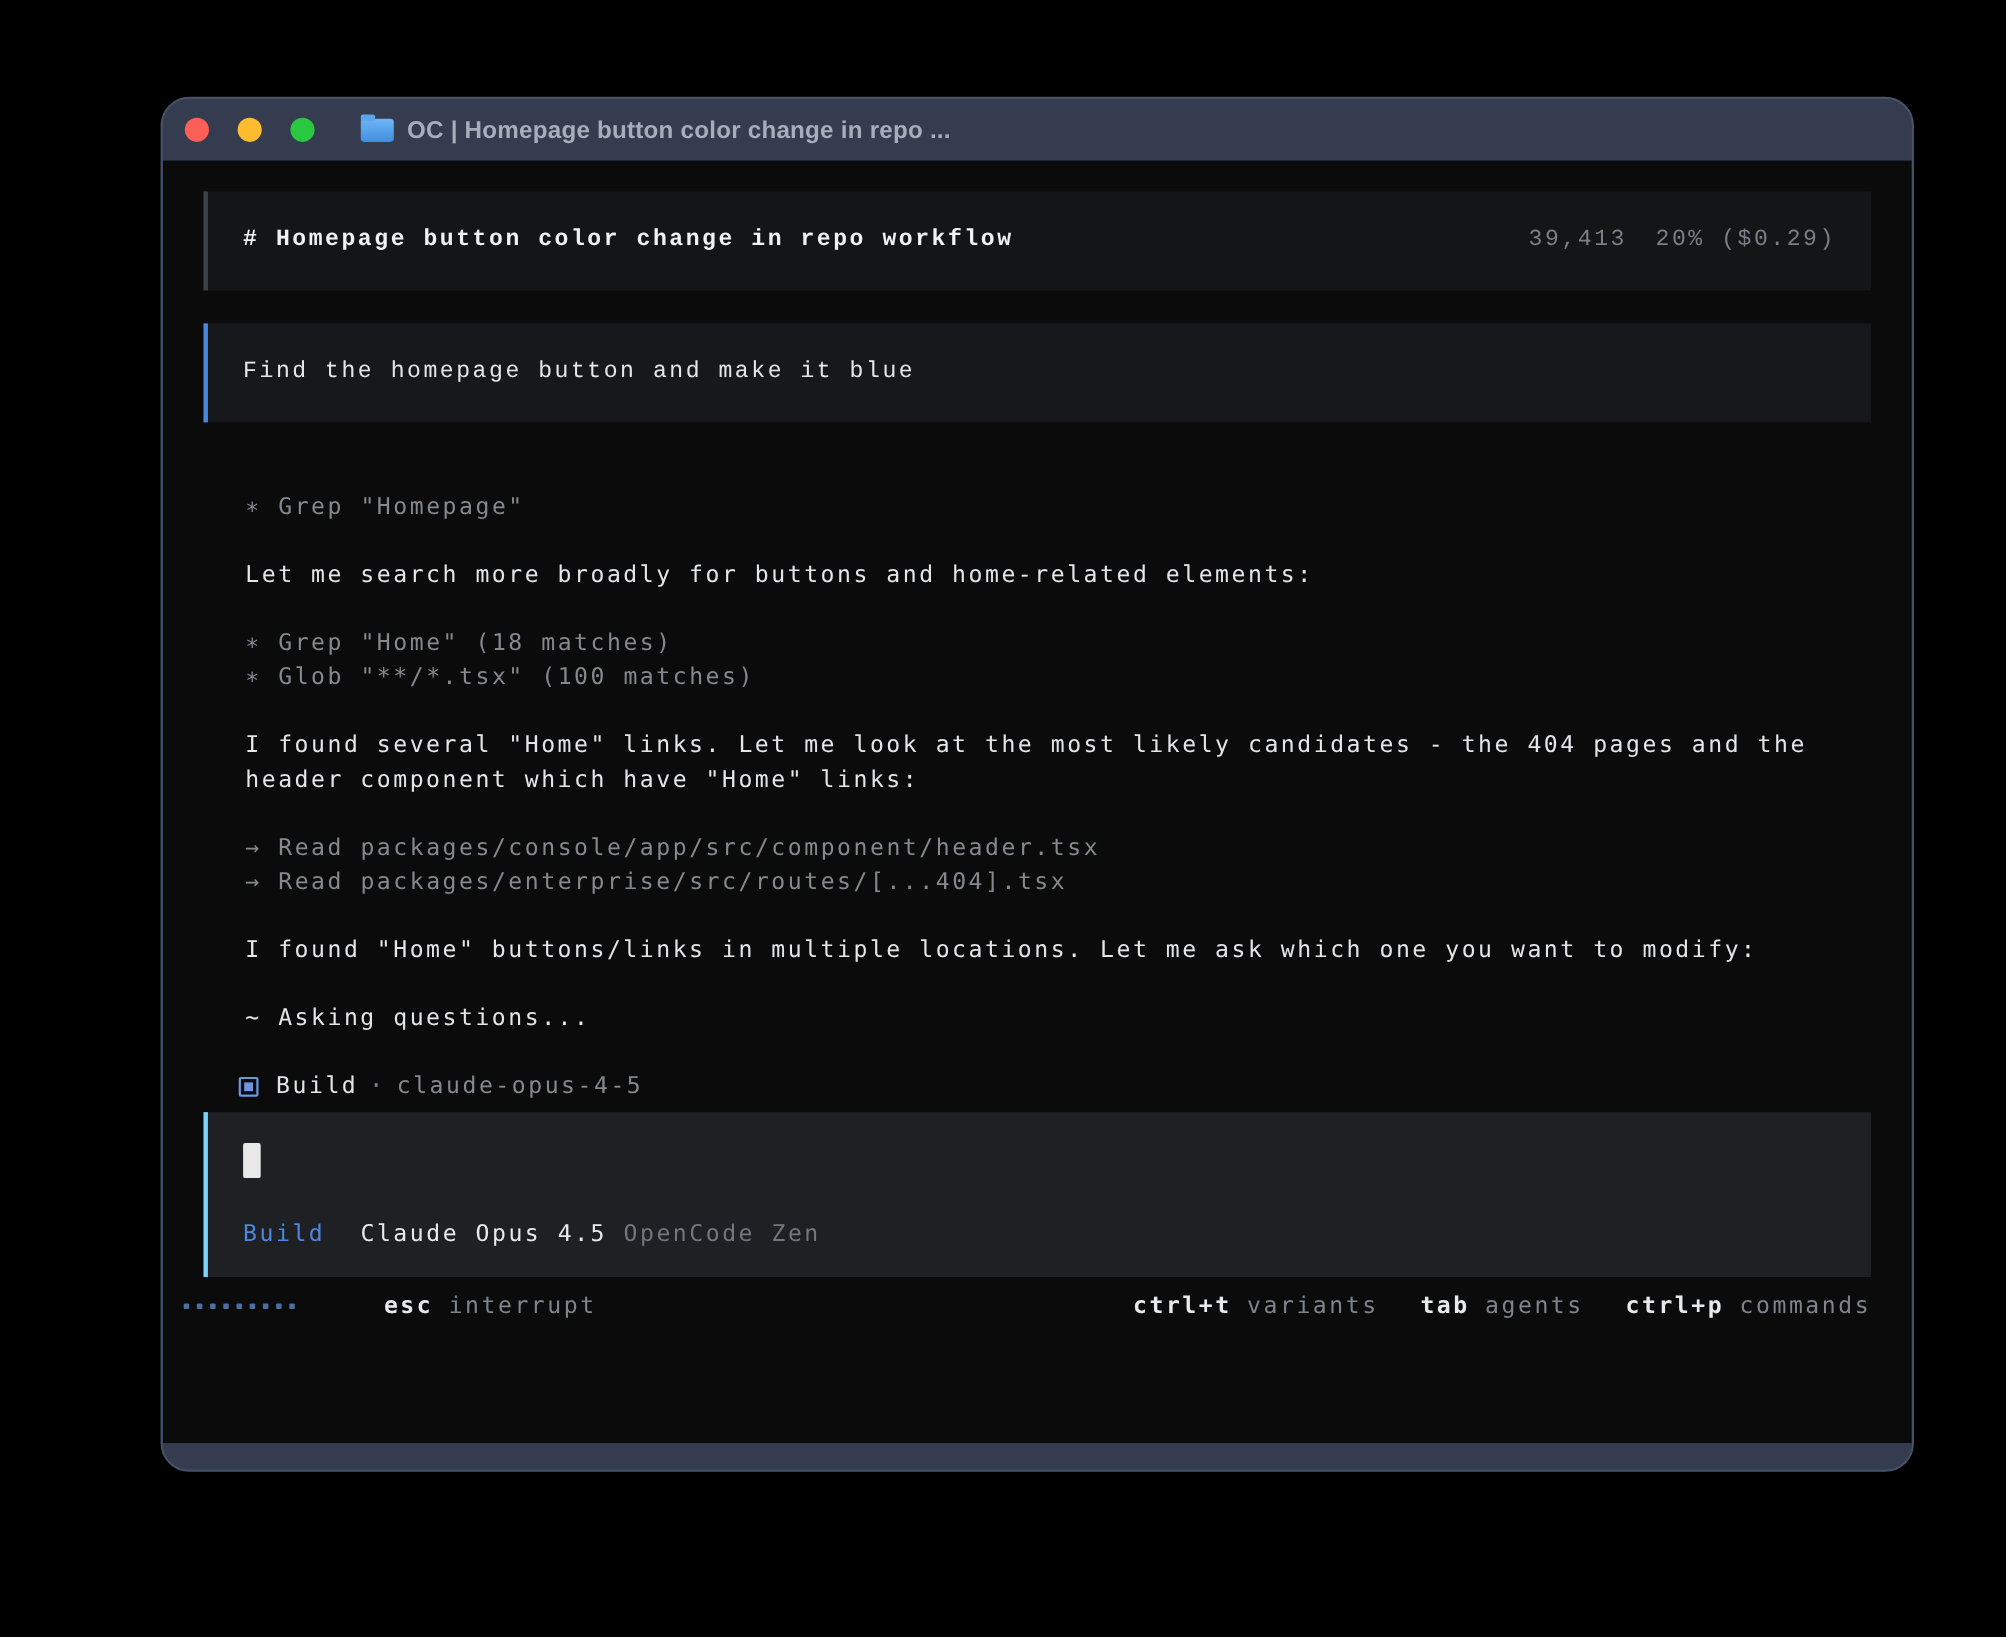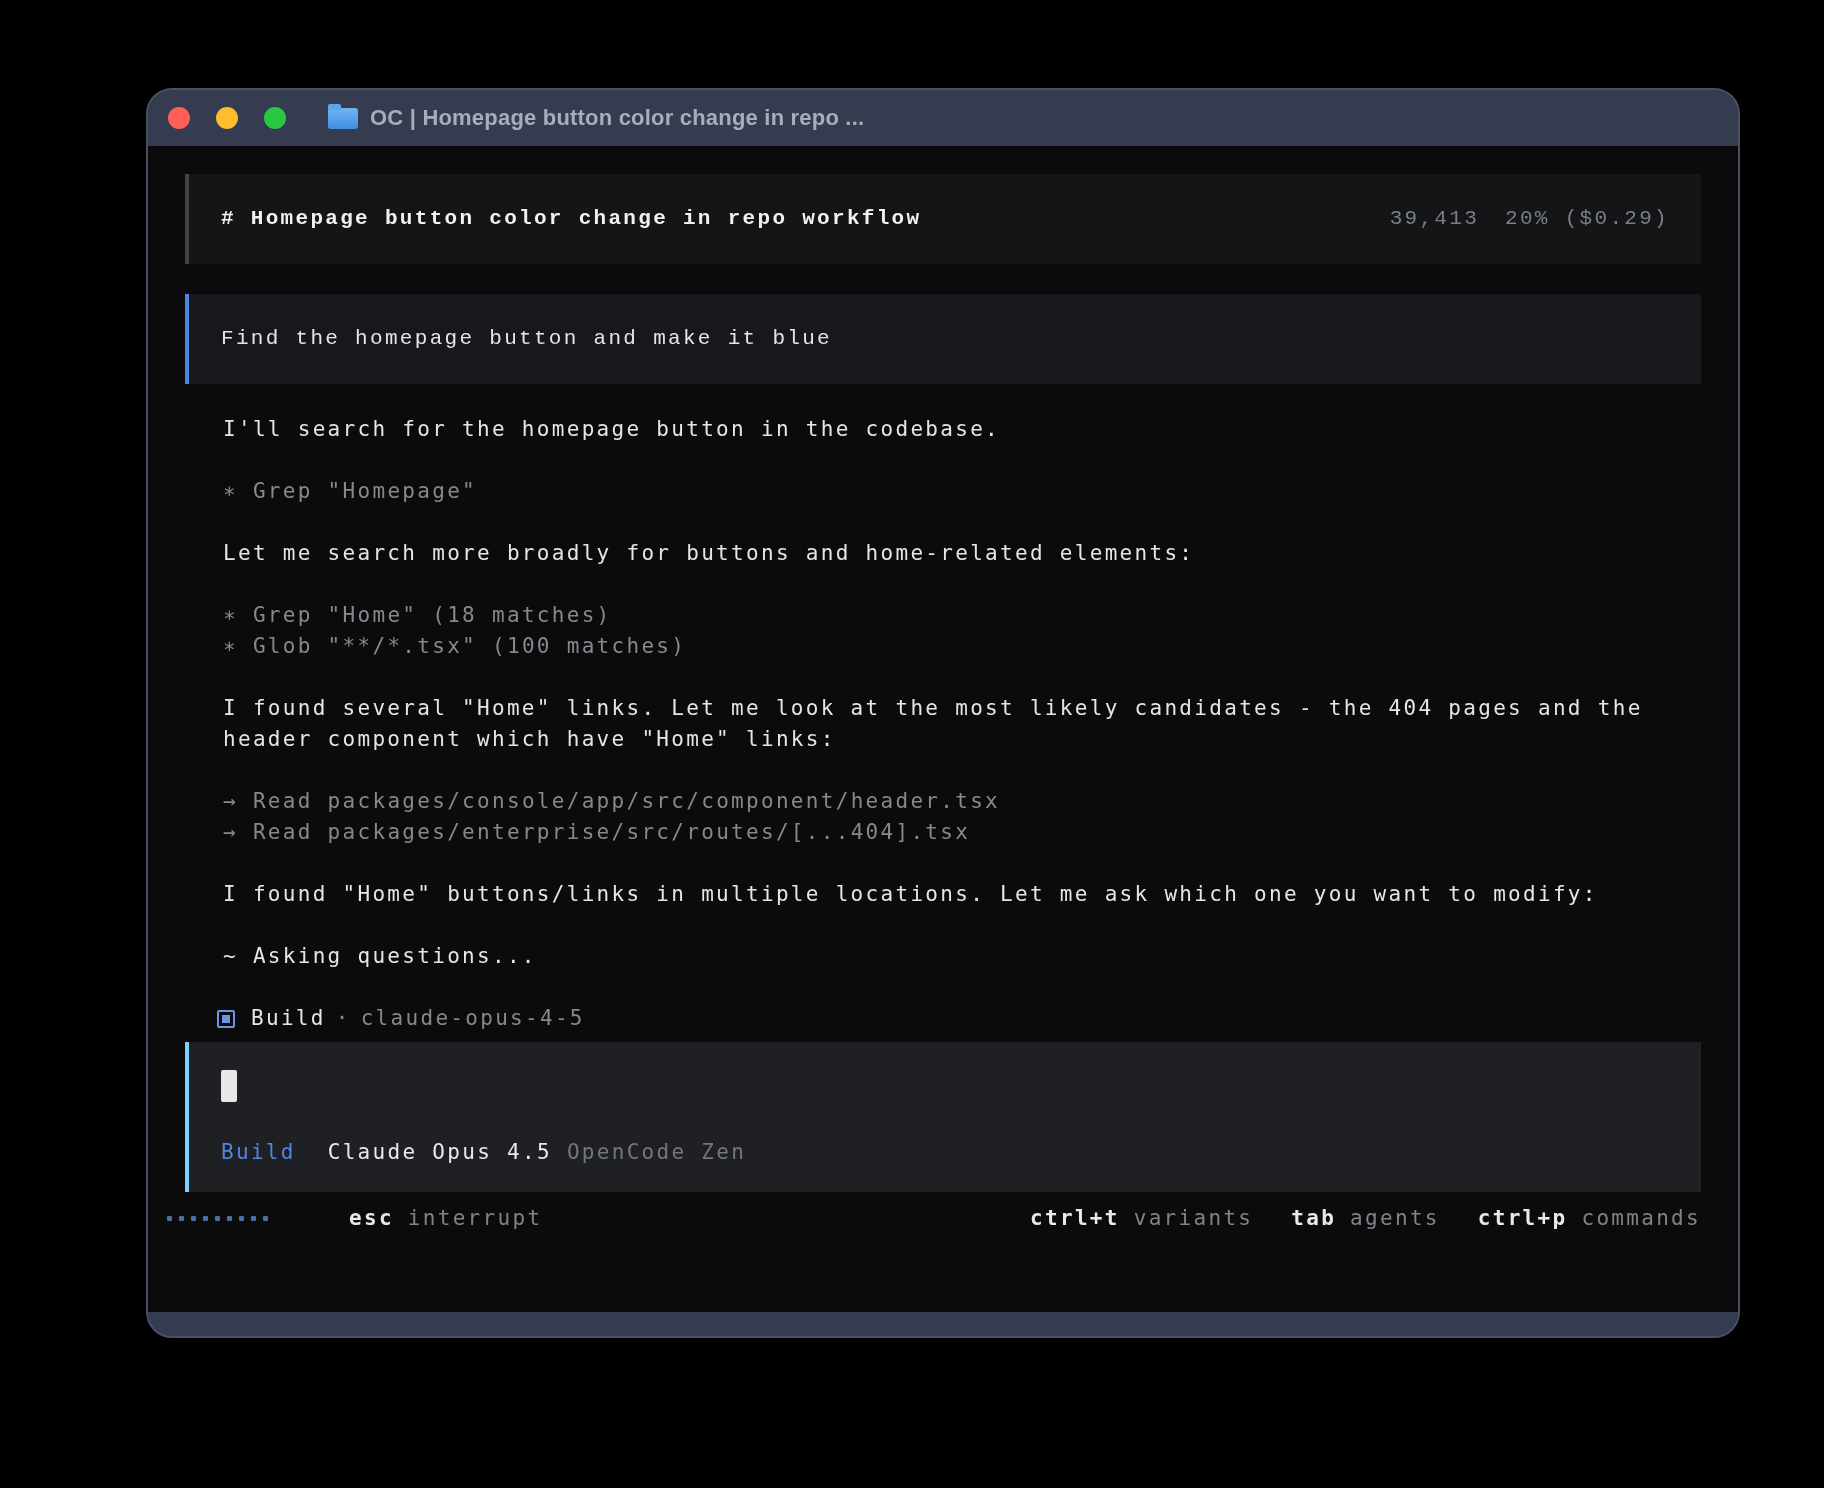--- a/index.html
+++ b/index.html
@@ -95,21 +95,20 @@
         <span>39,413</span><span class="usage">20% ($0.29)</span>
       </span>
     </div>
 
     <div class="box blue">
       <span class="white">Find the homepage button and make it blue</span>
     </div>
 
     <div class="chat">
 
-      <div class="line white">I'll search for the homepage button in the codebase.</div>
 
       <div class="gap">
         <div class="line dim"><span>∗</span> <span>Grep "Homepage"</span></div>
       </div>
 
       <div class="gap line white">Let me search more broadly for buttons and home-related elements:</div>
 
       <div class="gap">
         <div class="line dim"><span>∗</span> <span>Grep "Home" (18 matches)</span></div>
         <div class="line dim"><span>∗</span> <span>Glob "**/*.tsx" (100 matches)</span></div>

